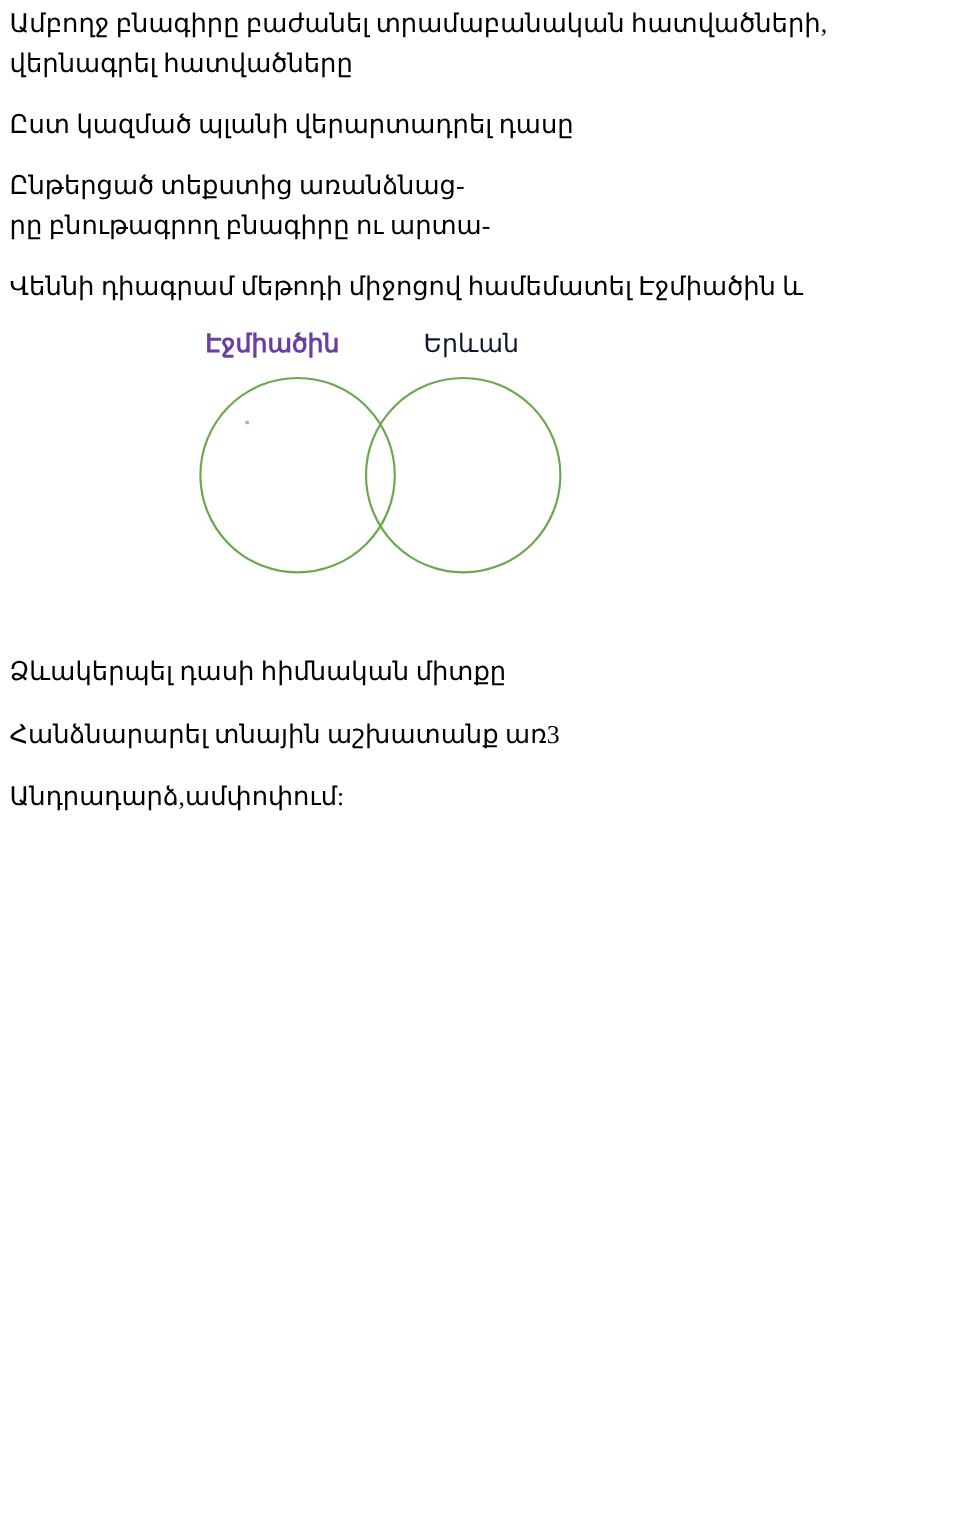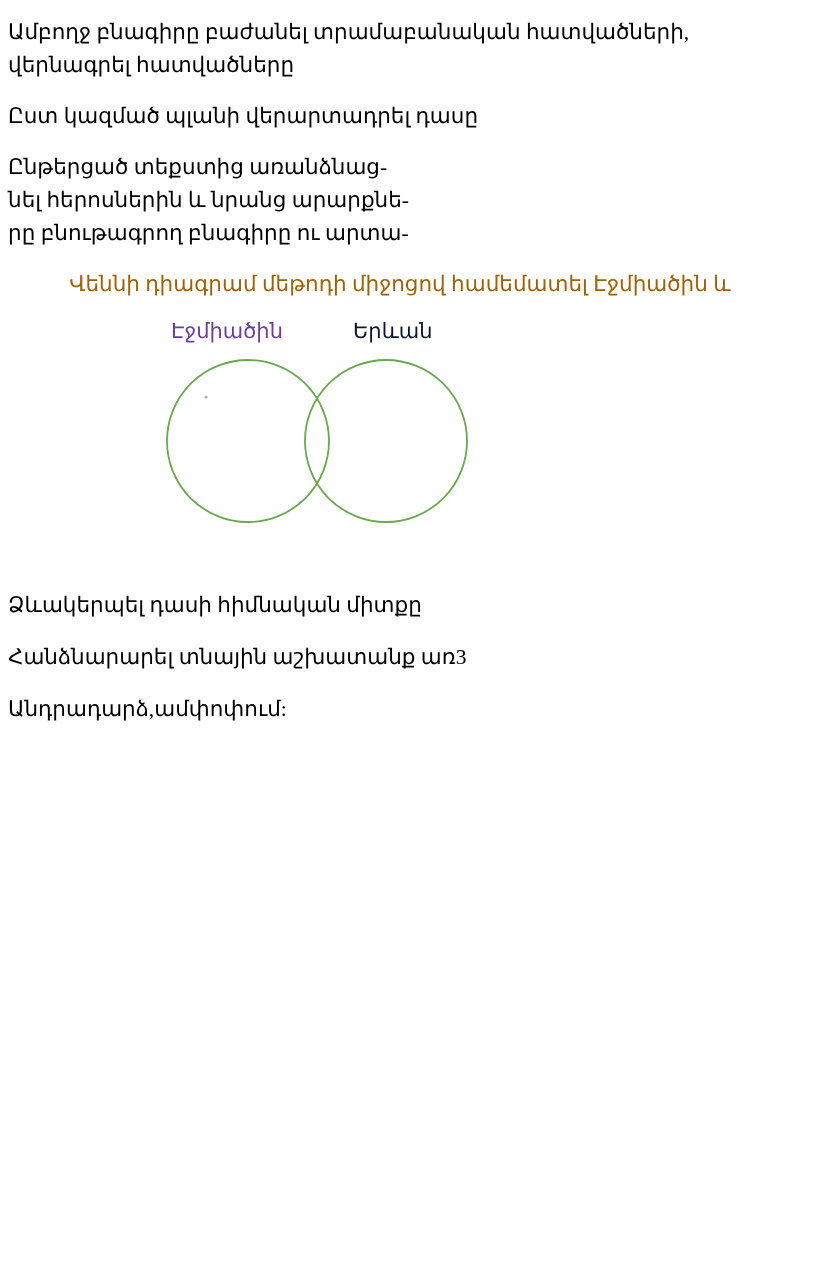--- a/index.html
+++ b/index.html
@@ -20,55 +20,55 @@
     width: 816px;
     height: 1261px;
     box-sizing: border-box;
     padding: 0;
   }
   .content {
     position: absolute;
     left: 0;
     top: 0;
     width: 800px;
-    padding: 16px 8px;
+    padding: 4px 8px;
     box-sizing: border-box;
   }
   .p-block {
     margin: 0 0 0 0;
   }
   .line {
     display: block;
     font-size: 21.5px;
     line-height: 33px;
     color: #000000;
   }
   .line-gap {
     height: 18px;
   }
   .red {
-    color: #a16207;
-    text-align: center;
+    color: #000000;
   }
   .venn-wrap {
     position: relative;
     width: 100%;
     height: 230px;
     margin-top: 8px;
   }
   .venn-label {
     position: absolute;
     font-size: 21px;
     line-height: 1;
     font-family: "Liberation Serif", serif;
   }
   .label-a {
     left: 163px;
     top: 12px;
     color: #6a3fa0;
+    font-weight: bold;
   }
   .label-b {
     left: 345px;
     top: 12px;
     color: #0f172a;
   }
   .venn-svg {
     position: absolute;
     left: 150px;
     top: 40px;
@@ -94,21 +94,20 @@
     <div class="line-gap"></div>
 
     <div class="p-block">
       <span class="line">Ըստ կազմած պլանի վերարտադրել դասը</span>
     </div>
 
     <div class="line-gap"></div>
 
     <div class="p-block">
       <span class="line">Ընթերցած տեքստից առանձնաց-</span>
-      <span class="line">նել հերոսներին և նրանց արարքնե-</span>
       <span class="line">րը բնութագրող բնագիրը ու արտա-</span>
     </div>
 
     <div class="line-gap"></div>
 
     <div class="p-block">
       <span class="line red">Վեննի դիագրամ մեթոդի միջոցով համեմատել Էջմիածին և</span>
     </div>
 
     <div class="venn-wrap">

